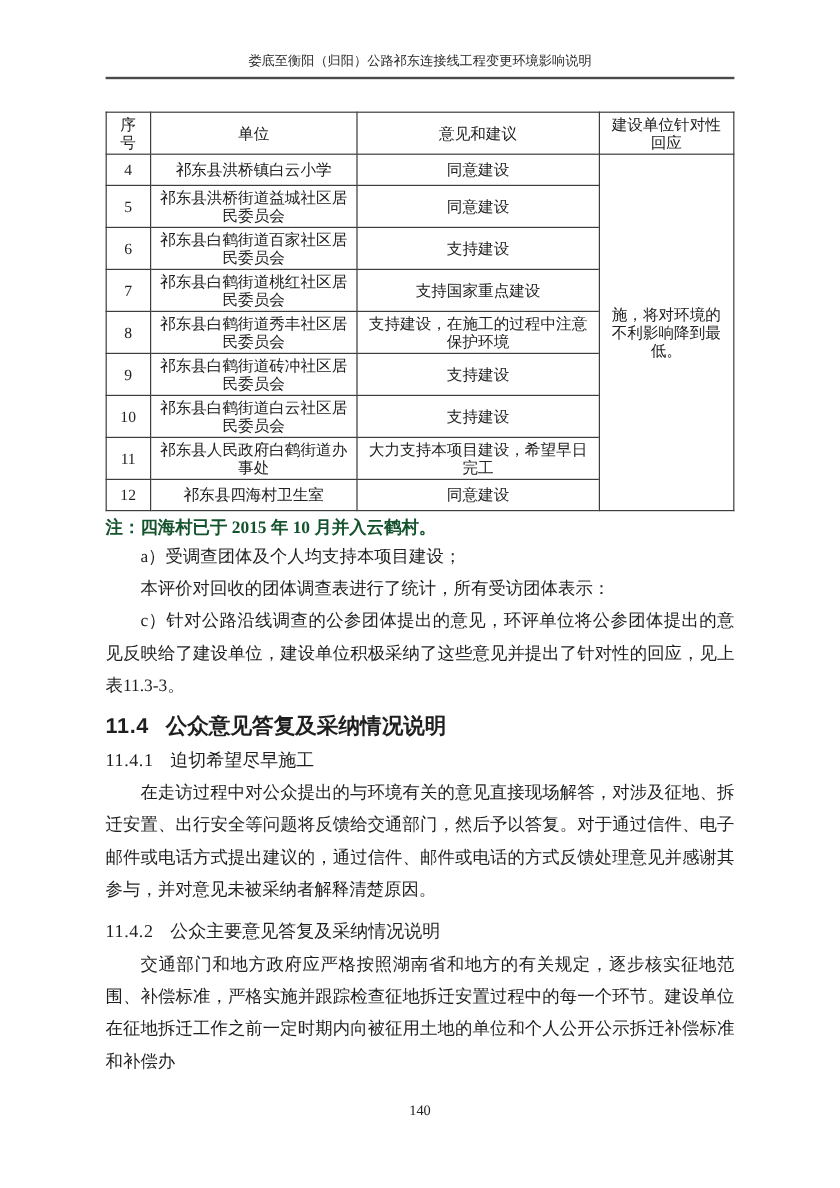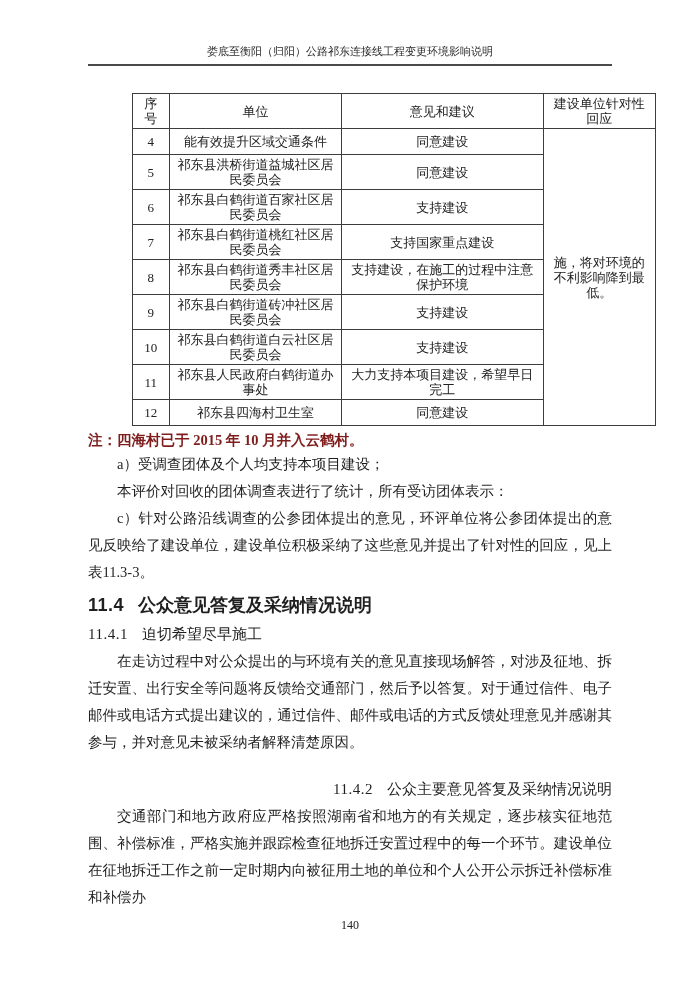--- a/index.html
+++ b/index.html
@@ -29,21 +29,20 @@
     color: #2a2a2a;
   }
   
   table.optable {
     margin-top: 27px;
     width: 100%;
     border-collapse: collapse;
     table-layout: fixed;
     font-size: 13px;
     color: #222;
-    margin-left: 44px;
   }
   table.optable td, table.optable th {
     border: 1px solid #3d3d3d;
     text-align: center;
     vertical-align: middle;
     padding: 2px 5px;
     line-height: 15px;
     font-weight: normal;
     word-break: break-all;
   }
@@ -55,21 +54,21 @@
     text-align: center;
     line-height: 17px;
     padding-top: 3px;
   }
   
   .table-note {
     margin-top: 4px;
     font-weight: bold;
     font-size: 14.5px;
     line-height: 21px;
-    color: #7f1d1d;
+    color: #14532d;
   }
   
   .para {
     font-size: 14.5px;
     line-height: 27px;
     text-align: justify;
     text-indent: 2em;
     margin: 0;
   }
   .heading-bold {
@@ -113,21 +112,21 @@
     </colgroup>
     <tbody>
       <tr class="row-h">
         <th>序号</th>
         <th>单位</th>
         <th>意见和建议</th>
         <th>建设单位针对性回应</th>
       </tr>
       <tr class="row-s">
         <td>4</td>
-        <td>能有效提升区域交通条件</td>
+        <td>祁东县洪桥镇白云小学</td>
         <td>同意建设</td>
         <td class="span-cell" rowspan="9">施，将对环境的不利影响降到最低。</td>
       </tr>
       <tr class="row-d">
         <td>5</td>
         <td>祁东县洪桥街道益城社区居民委员会</td>
         <td>同意建设</td>
       </tr>
       <tr class="row-d">
         <td>6</td>
@@ -176,21 +175,21 @@
   <div class="heading-bold">
     <span class="h-num">11.4</span><span>公众意见答复及采纳情况说明</span>
   </div>
 
   <div class="heading-reg">
     <span class="h-num">11.4.1</span><span>迫切希望尽早施工</span>
   </div>
 
   <p class="para">在走访过程中对公众提出的与环境有关的意见直接现场解答，对涉及征地、拆迁安置、出行安全等问题将反馈给交通部门，然后予以答复。对于通过信件、电子邮件或电话方式提出建议的，通过信件、邮件或电话的方式反馈处理意见并感谢其参与，并对意见未被采纳者解释清楚原因。</p>
 
-  <div class="heading-reg" style="margin-top:20px;text-align:right;">
+  <div class="heading-reg" style="margin-top:8px;">
     <span class="h-num">11.4.2</span><span>公众主要意见答复及采纳情况说明</span>
   </div>
 
   <p class="para">交通部门和地方政府应严格按照湖南省和地方的有关规定，逐步核实征地范围、补偿标准，严格实施并跟踪检查征地拆迁安置过程中的每一个环节。建设单位在征地拆迁工作之前一定时期内向被征用土地的单位和个人公开公示拆迁补偿标准和补偿办</p>
 
 </div>
 
 <div class="page-number">140</div>
 
 </body></html>

